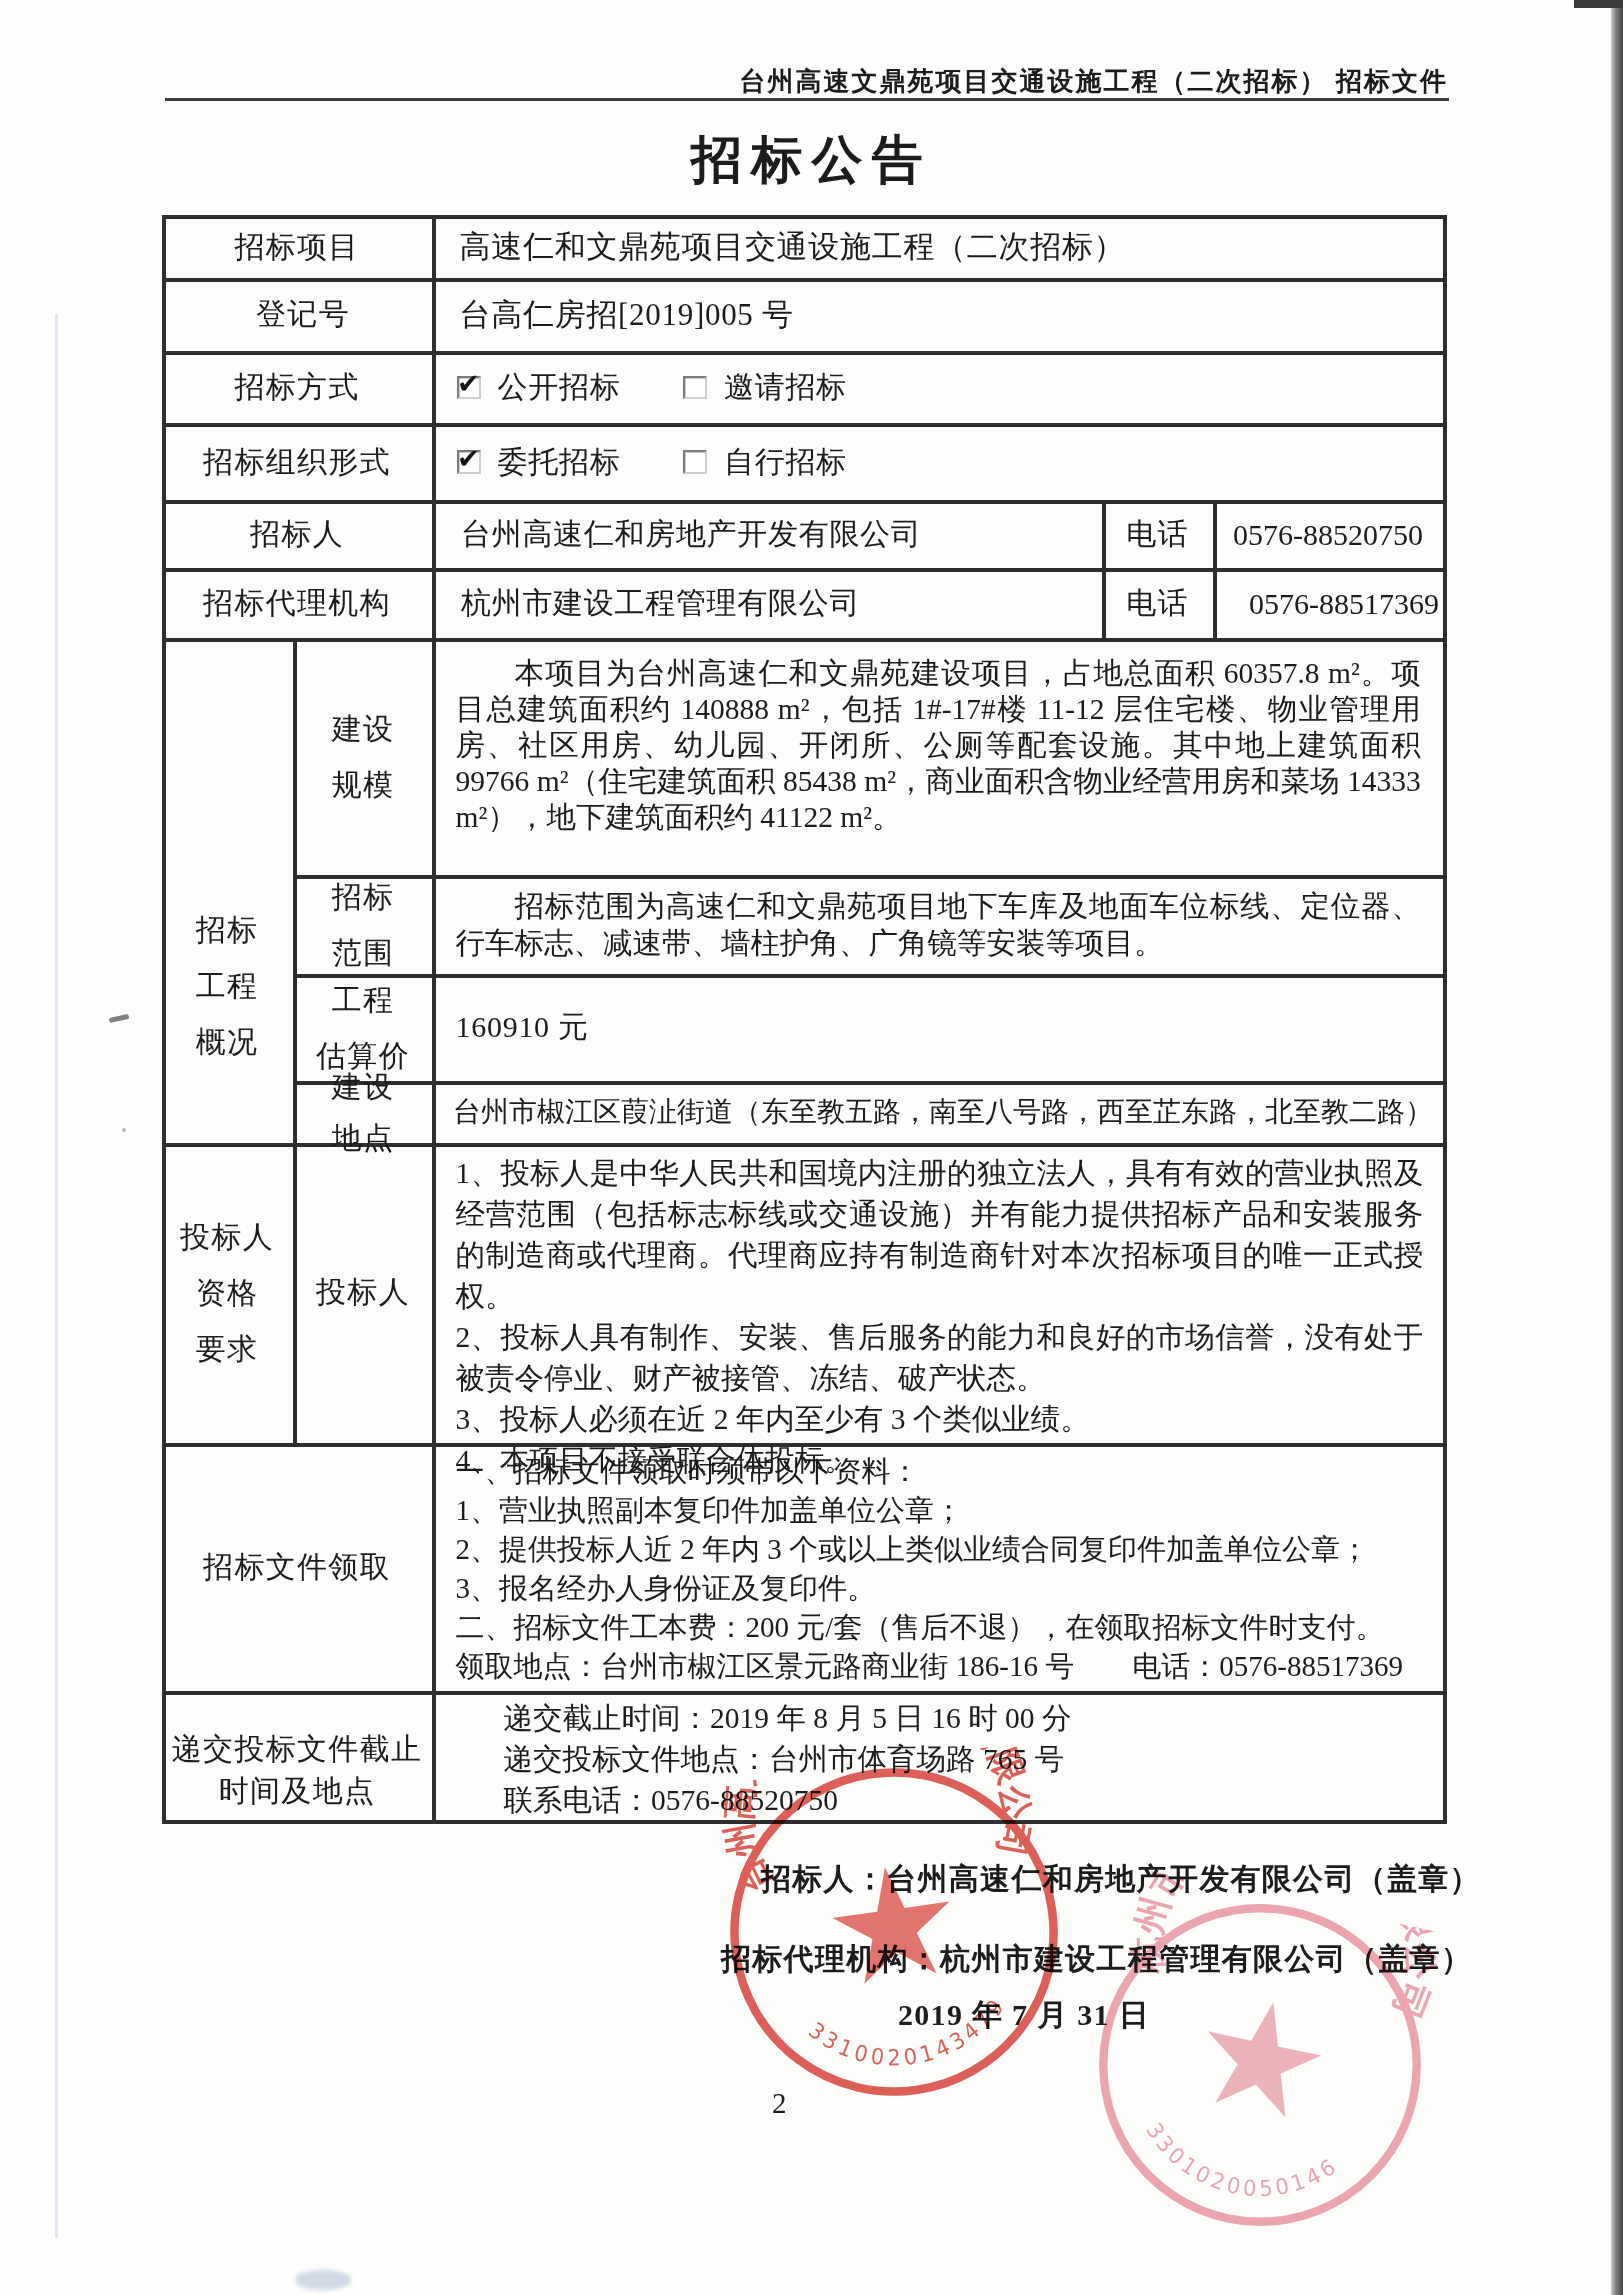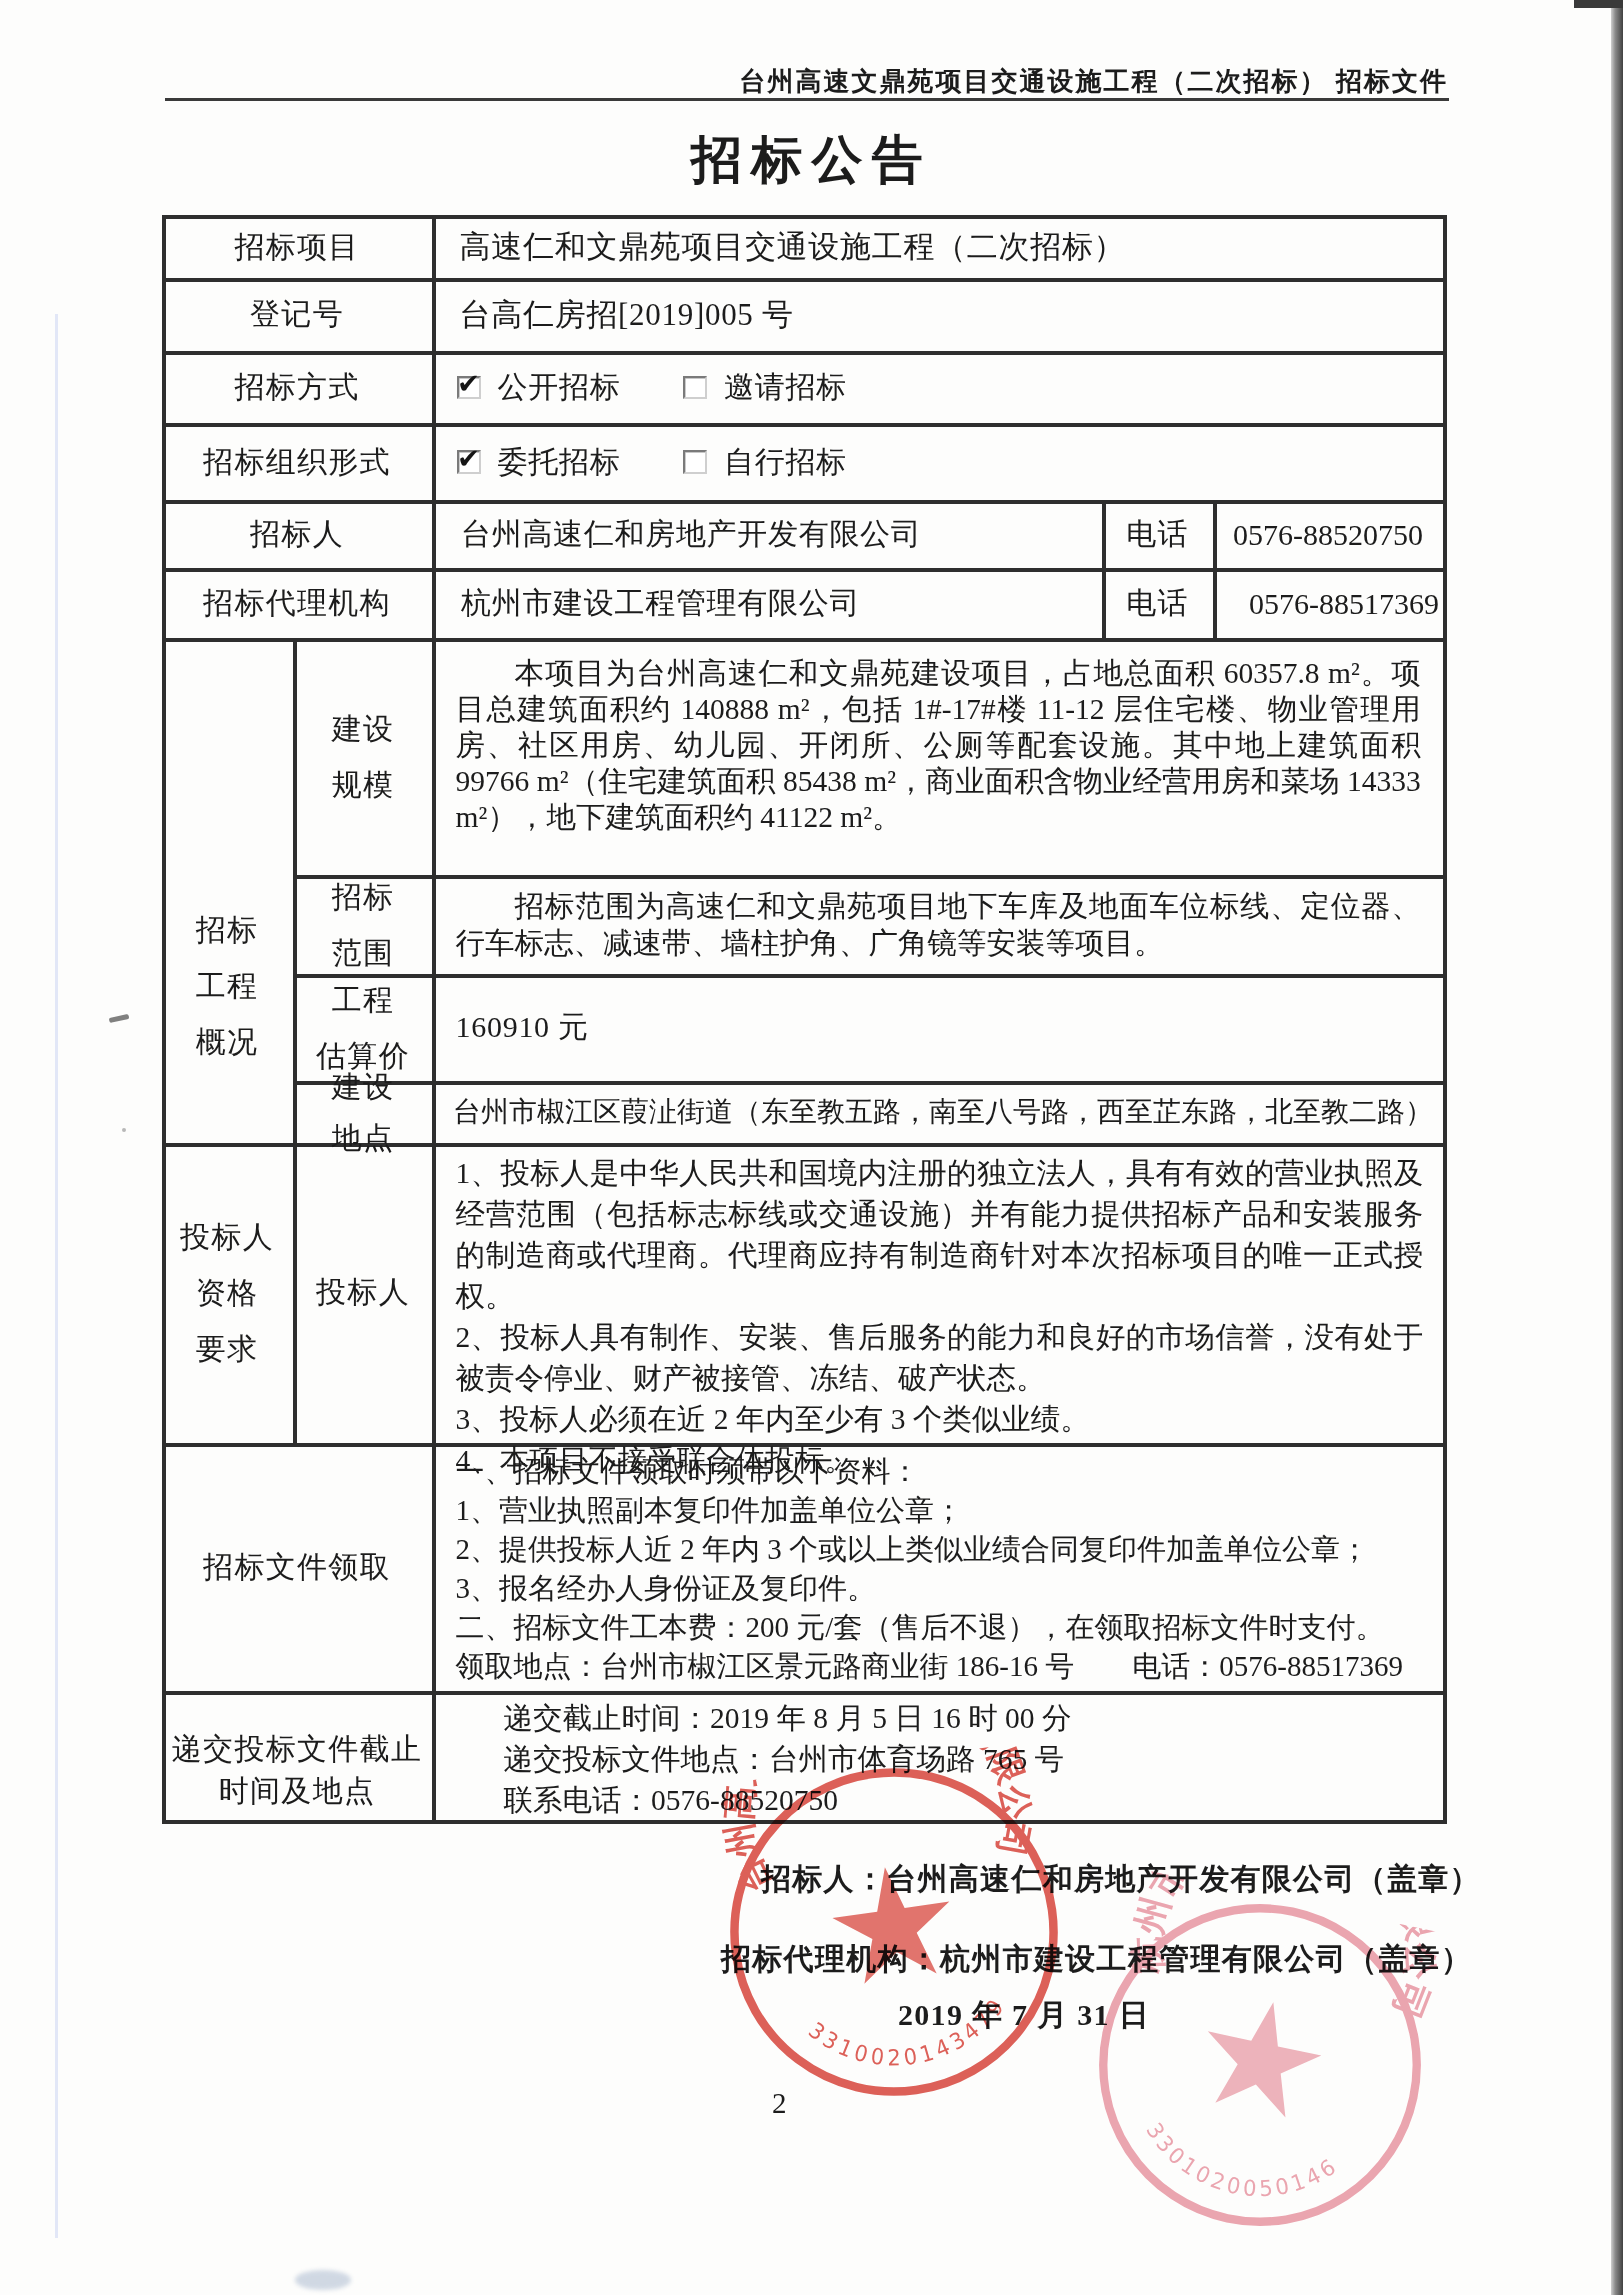--- a/index.html
+++ b/index.html
@@ -76,21 +76,21 @@
   <div class="vline" style="left:1102px;top:500px;height:138px;"></div>
   <div class="vline" style="left:1213px;top:500px;height:138px;"></div>
 
   <div class="box lbl" style="left:166px;top:219px;width:262px;height:56px;">
     <span>招标项目</span>
   </div>
   <div class="box vflex" style="left:436px;top:219px;width:1003px;height:56px;padding-left:23.6px;font-size:31px;">
     <span>高速仁和文鼎苑项目交通设施工程（二次招标）</span>
   </div>
 
-  <div class="box lbl" style="left:166px;top:282px;width:262px;height:65px;">
+  <div class="box lbl" style="left:172px;top:282px;width:262px;height:65px;">
     <span>登记号</span>
   </div>
   <div class="box vflex" style="left:436px;top:282px;width:1003px;height:65px;padding-left:23.6px;font-size:31px;">
     <span>台高仁房招[2019]005 号</span>
   </div>
 
   <div class="box lbl" style="left:166px;top:355px;width:262px;height:65px;">
     <span>招标方式</span>
   </div>
   <div class="box vflex" style="left:436px;top:355px;width:1003px;height:65px;">

